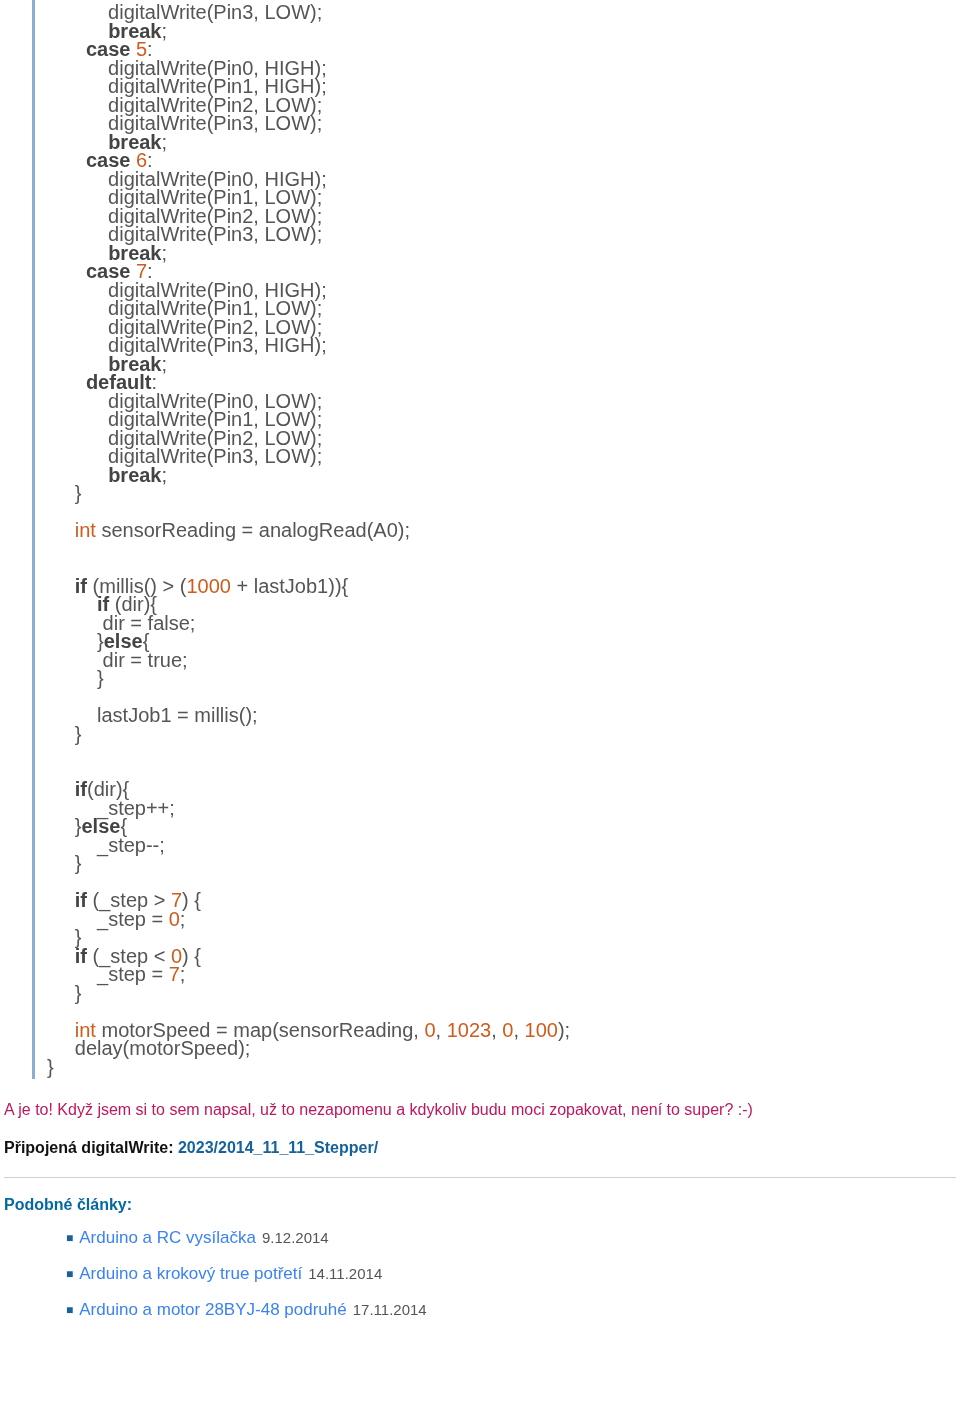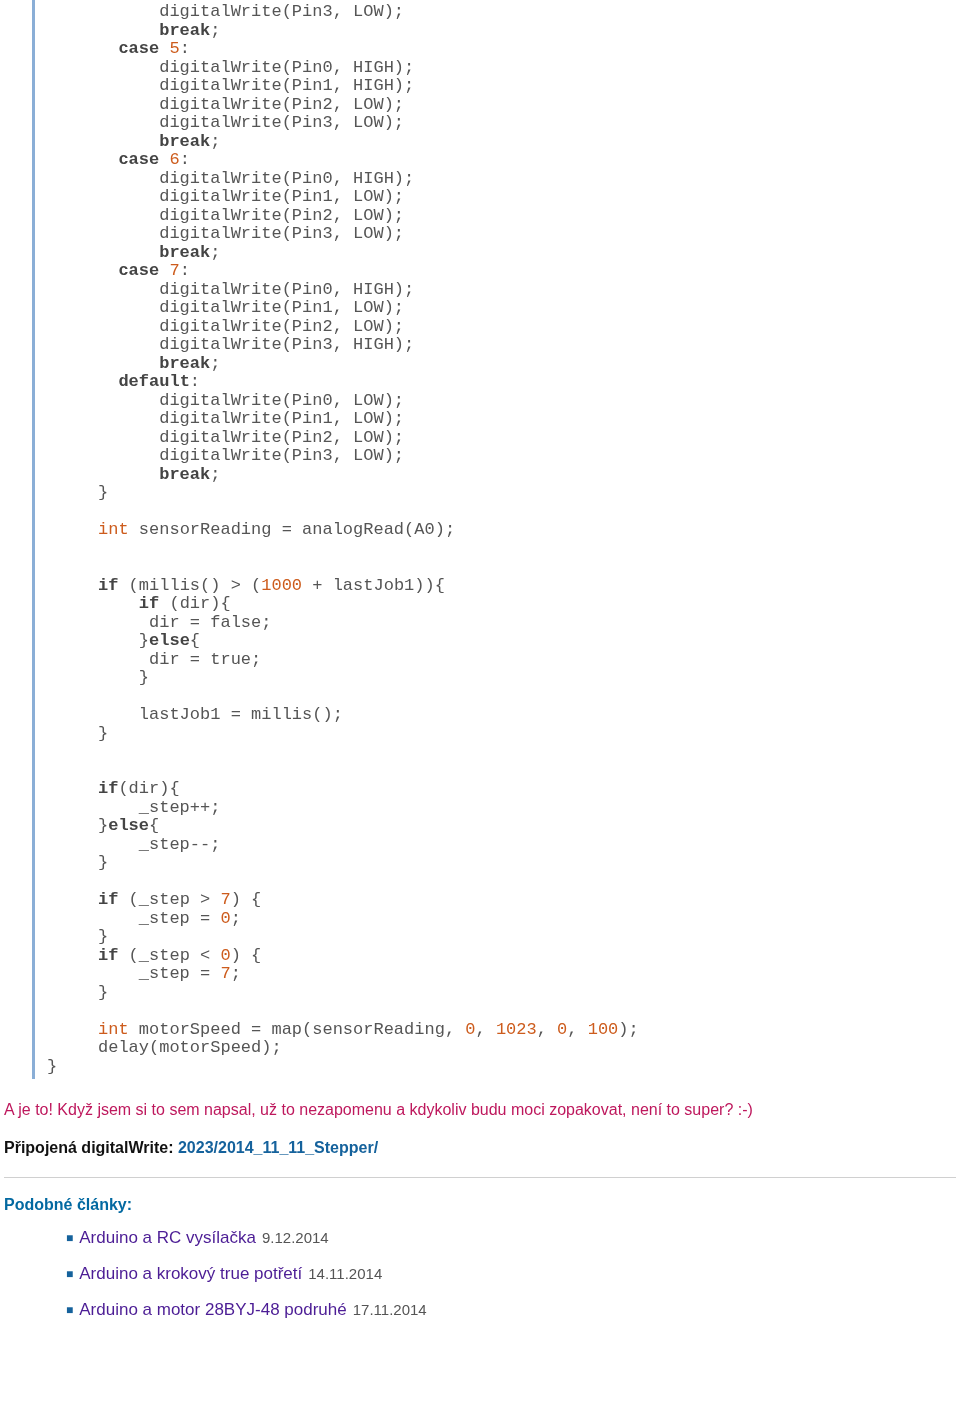--- a/index.html
+++ b/index.html
@@ -7,22 +7,22 @@
     margin: 0;
     padding: 0 4px 30px 4px;
     font-size: 16px;
     color: #222;
     background: #fff;
   }
   .code-block {
     border-left: 3px solid #8aaed6;
     margin: 0 0 22px 28px;
     padding: 3px 0 3px 12px;
-    font-family: Liberation Mono, monospace;
-    font-size: 17px;
+    font-family: Liberation Sans, sans-serif;
+    font-size: 20px;
     line-height: 18.5px;
     color: #555;
     white-space: pre;
   }
   .code-block .kw   { color: #444; font-weight: bold; }
   .code-block .type { color: #CD5C1D; }
   .code-block .num  { color: #CD5C1D; }
   pre { margin: 0; font-family: inherit; }
   .paragraph {
     margin: 18px 0;
@@ -60,21 +60,21 @@
     gap: 6px;
   }
   ul.related .bullet {
     color: #15629c;
     font-size: 12px;
     line-height: 1;
     position: relative;
     top: -1px;
   }
   ul.related a {
-    color: #4c1d95;
+    color: #3b82f6;
     text-decoration: none;
     font-size: 17px;
   }
   ul.related .date {
     color: #555;
     font-size: 15px;
   }
 </style>
 </head>
 <body>

